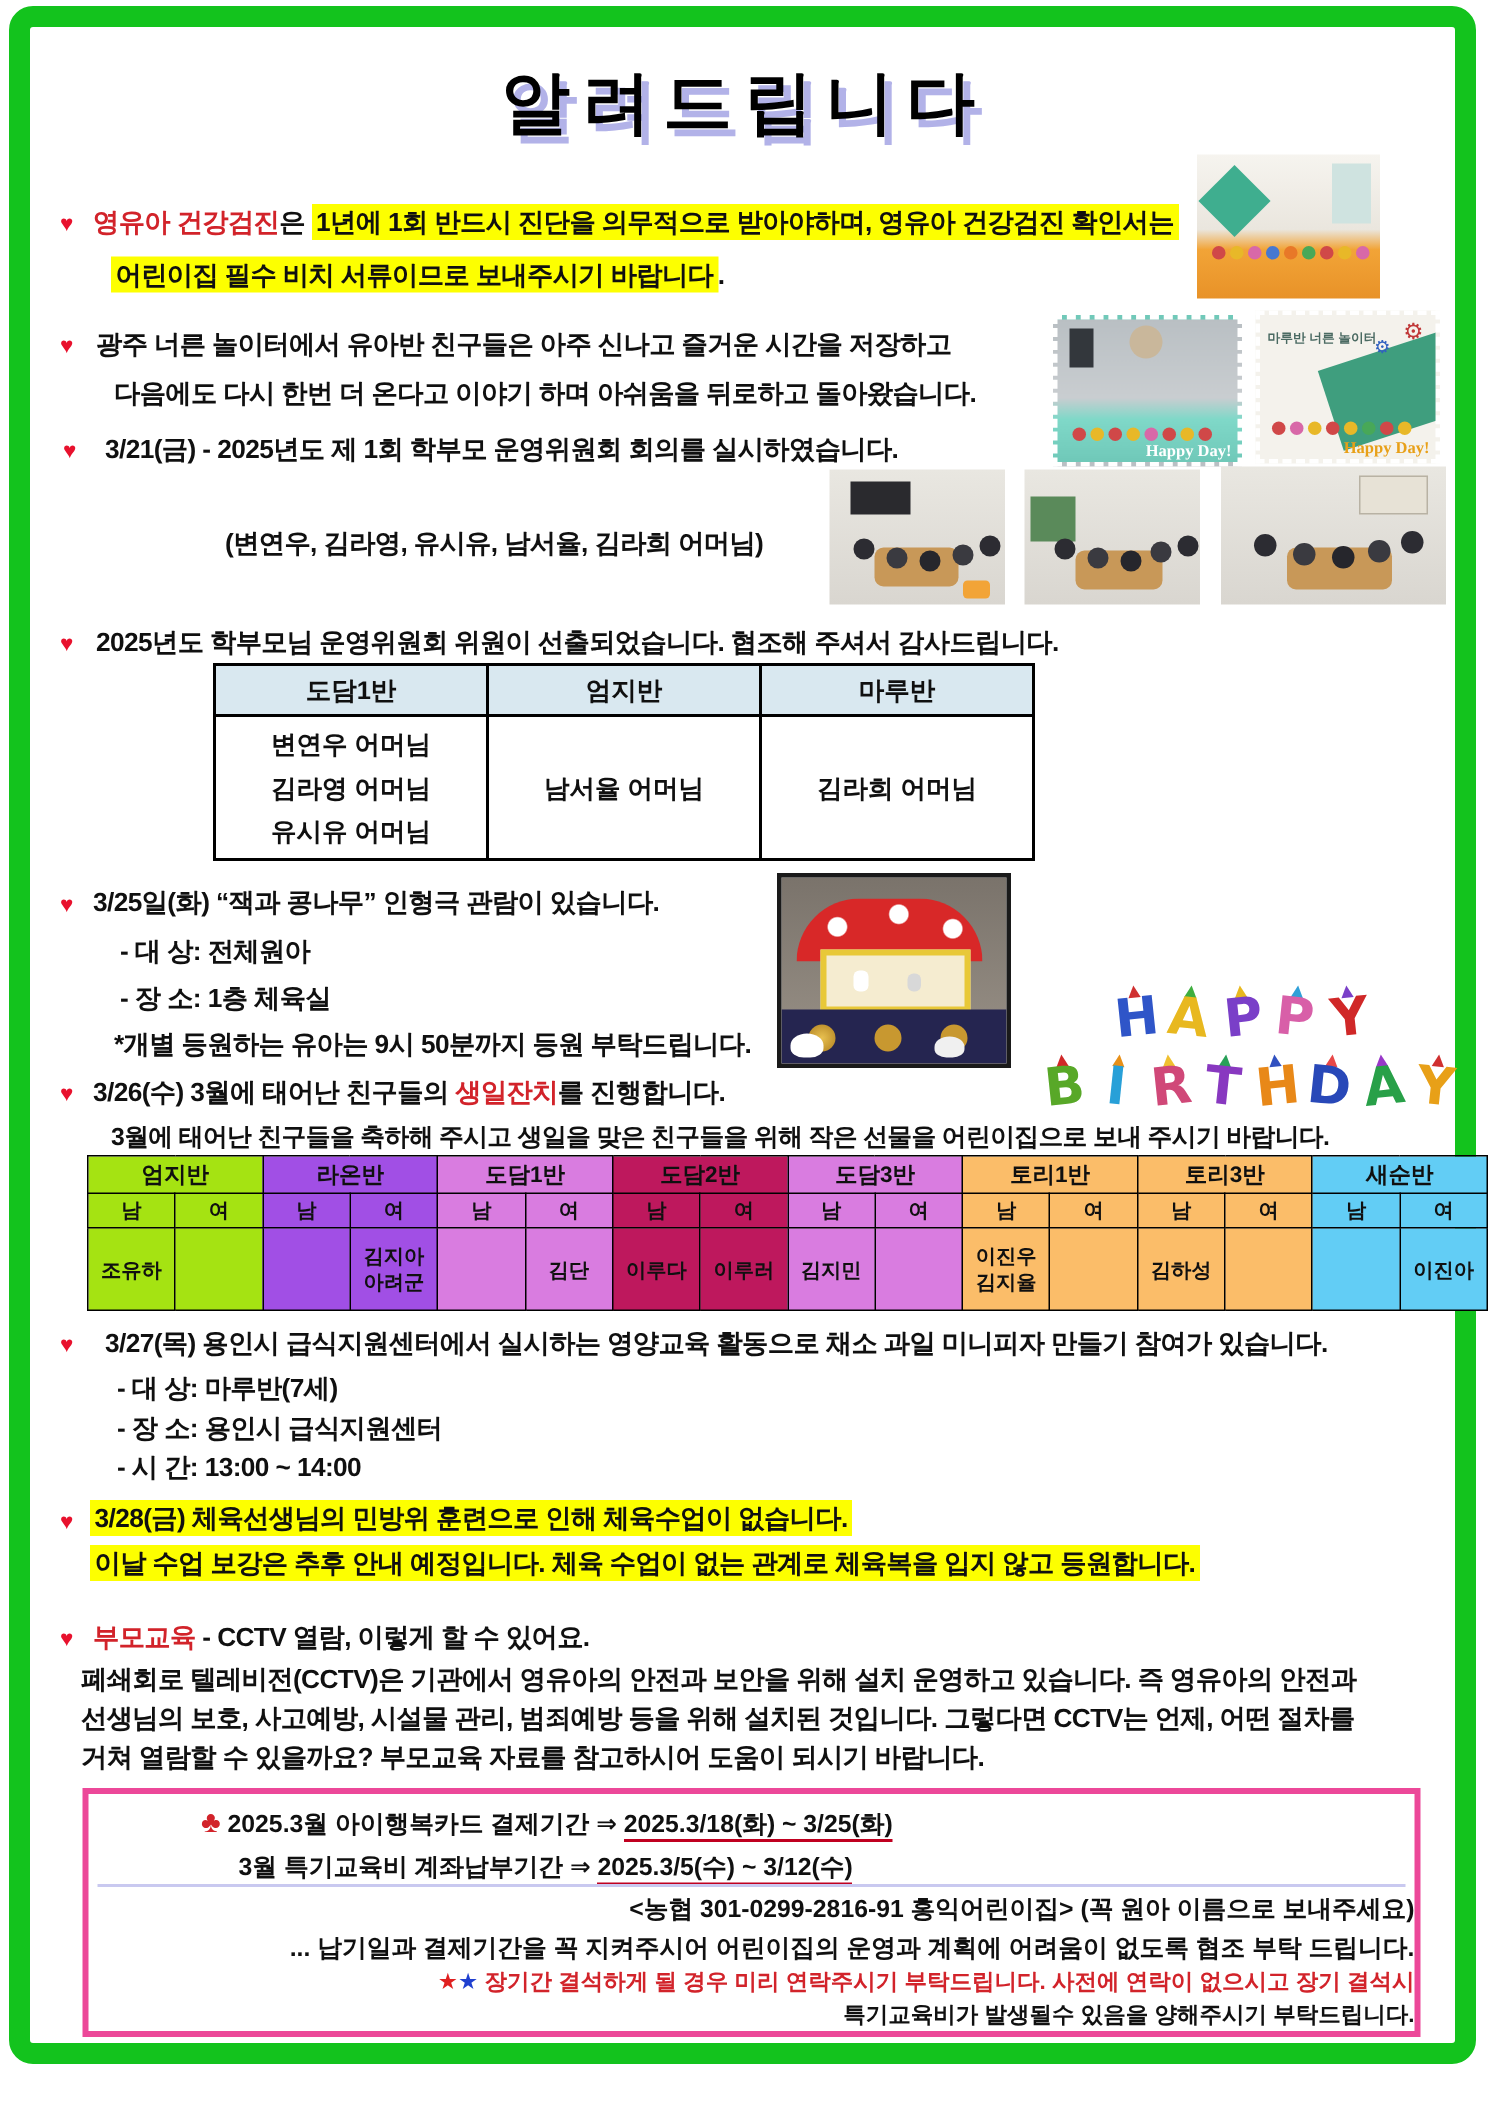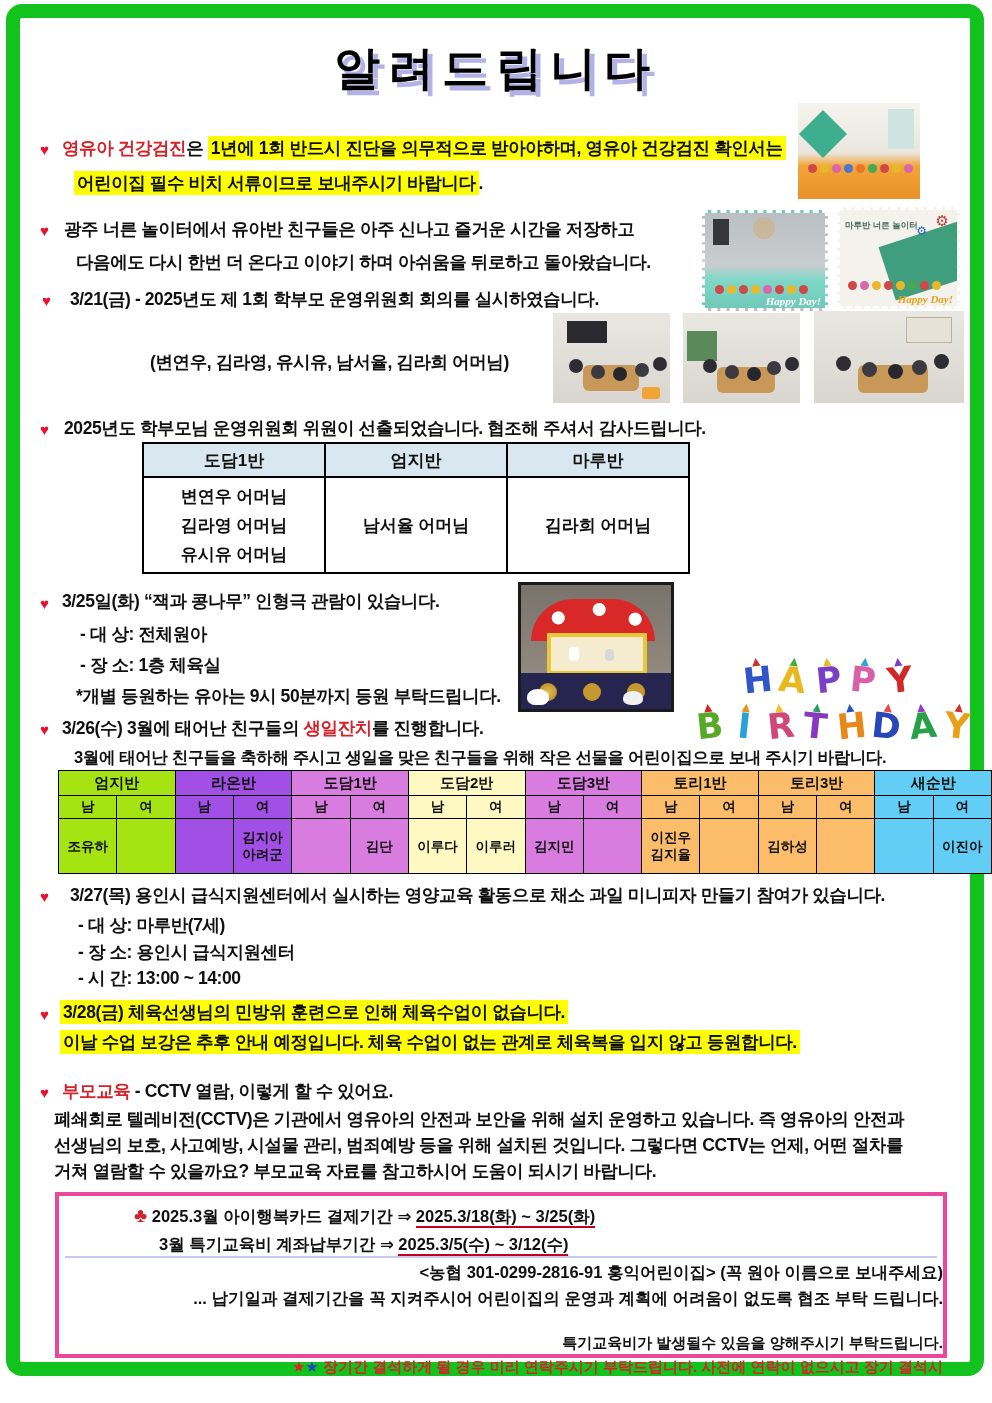--- a/index.html
+++ b/index.html
@@ -26,26 +26,26 @@
   .ctab td span{display:block;line-height:29px;}
   
   .btab-wrap{position:absolute;left:58px;top:770px;}
   .btab th,.btab td{border:1.8px solid #000;font-weight:bold;text-align:center;color:#101010;}
   .btab th{font-size:15px;height:22px;width:111px;}
   .btab td{font-size:13.5px;}
   .btab tr.gr td{height:20px;width:55.5px;}
   .btab tr.nm td{height:52px;vertical-align:middle;}
   .btab tr.nm td span{display:block;line-height:17px;}
   .g0{background:#a5e312;} .g1{background:#a14fe5;} .g2{background:#d97ce0;}
-  .g3{background:#fef9c3;} .g4{background:#d97ce0;} .g5{background:#fbbd69;}
+  .g3{background:#be185d;} .g4{background:#d97ce0;} .g5{background:#fbbd69;}
   .g6{background:#fbbd69;} .g7{background:#62cdf5;}
   
   .photo{position:absolute;overflow:hidden;}
   .kids{position:absolute;width:9px;height:9px;border-radius:50%;background:#d04848;}
-  .script{position:absolute;font-family:"Liberation Serif",serif;font-style:italic;
+  .script{position:absolute;font-family:"Liberation Serif",serif;
           font-weight:bold;margin-top:13px;}
   
   .paybox{position:absolute;left:55px;top:1192px;width:884px;height:158px;
           border:4px solid #ec4899;background:#fff;}
   .paybox .row{position:absolute;font-weight:bold;font-size:16.5px;color:#101010;white-space:nowrap;}
   .u-red{border-bottom:2.5px solid #c00020;padding-bottom:1px;}
   .thinline{position:absolute;left:6px;right:6px;top:60px;height:2px;background:#c9c9f0;}
   .ctr{left:0;right:0;text-align:right;}
   
   .hb{position:absolute;white-space:nowrap;}
@@ -315,16 +315,16 @@
   <div class="ln" style="left:54px;top:1107px">폐쇄회로 텔레비전(CCTV)은 기관에서 영유아의 안전과 보안을 위해 설치 운영하고 있습니다. 즉 영유아의 안전과</div>
   <div class="ln" style="left:54px;top:1133px">선생님의 보호, 사고예방, 시설물 관리, 범죄예방 등을 위해 설치된 것입니다. 그렇다면 CCTV는 언제, 어떤 절차를</div>
   <div class="ln" style="left:54px;top:1159px">거쳐 열람할 수 있을까요? 부모교육 자료를 참고하시어 도움이 되시기 바랍니다.</div>
 
   <div class="paybox">
     <div class="row" style="left:75px;top:8px;"><span class="red" style="font-size:20px;">♣</span> <span>2025.3월 아이행복카드 결제기간 ⇒ </span><span class="u-red">2025.3/18(화) ~ 3/25(화)</span></div>
     <div class="row" style="left:100px;top:38px;"><span>3월 특기교육비 계좌납부기간 ⇒ </span><span class="u-red">2025.3/5(수) ~ 3/12(수)</span></div>
     <div class="thinline"></div>
     <div class="row red ctr" style="top:66px;">&lt;농협 301-0299-2816-91  홍익어린이집&gt; (꼭 원아 이름으로 보내주세요)</div>
     <div class="row ctr" style="top:92px;">... 납기일과 결제기간을 꼭 지켜주시어 어린이집의 운영과 계획에 어려움이 없도록 협조 부탁 드립니다.</div>
-    <div class="row ctr" style="top:116px;font-size:15px;margin-top:46px;"><span style="color:#e02020;">★</span><span style="color:#2040d0;">★</span><span class="red"> 장기간 결석하게 될 경우 미리 연락주시기 부탁드립니다. 사전에 연락이 없으시고 장기 결석시</span></div>
+    <div class="row ctr" style="top:116px;font-size:15px;"><span style="color:#e02020;">★</span><span style="color:#2040d0;">★</span><span class="red"> 장기간 결석하게 될 경우 미리 연락주시기 부탁드립니다. 사전에 연락이 없으시고 장기 결석시</span></div>
     <div class="row red ctr" style="top:138px;font-size:15px;">특기교육비가 발생될수 있음을 양해주시기 부탁드립니다.</div>
   </div>
 </div>
 
 </body></html>

